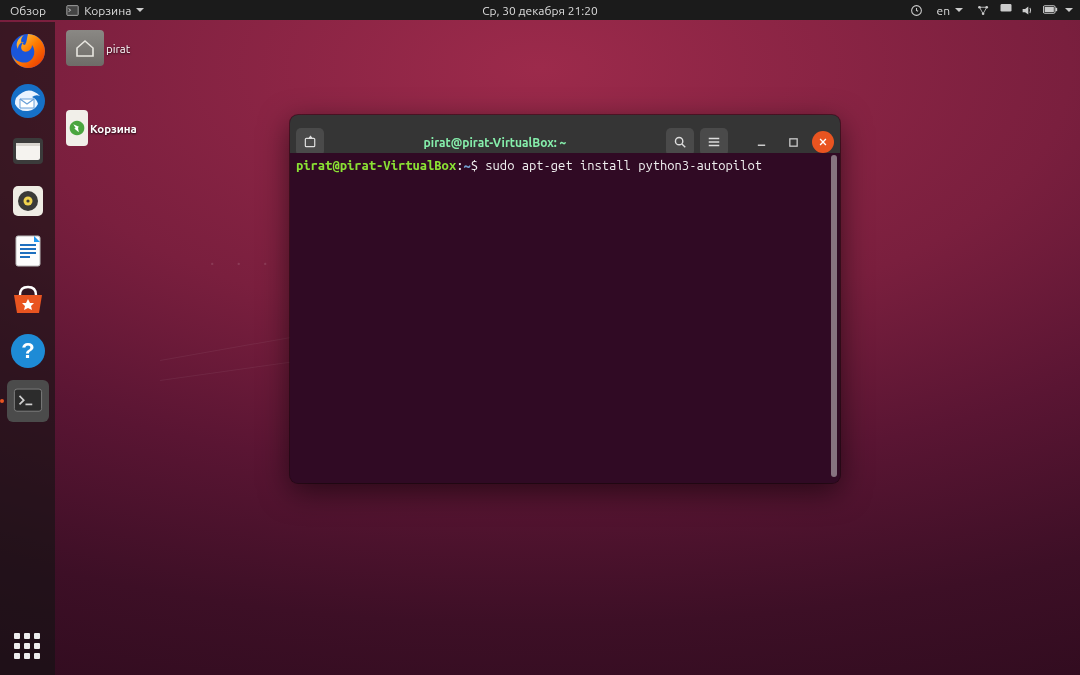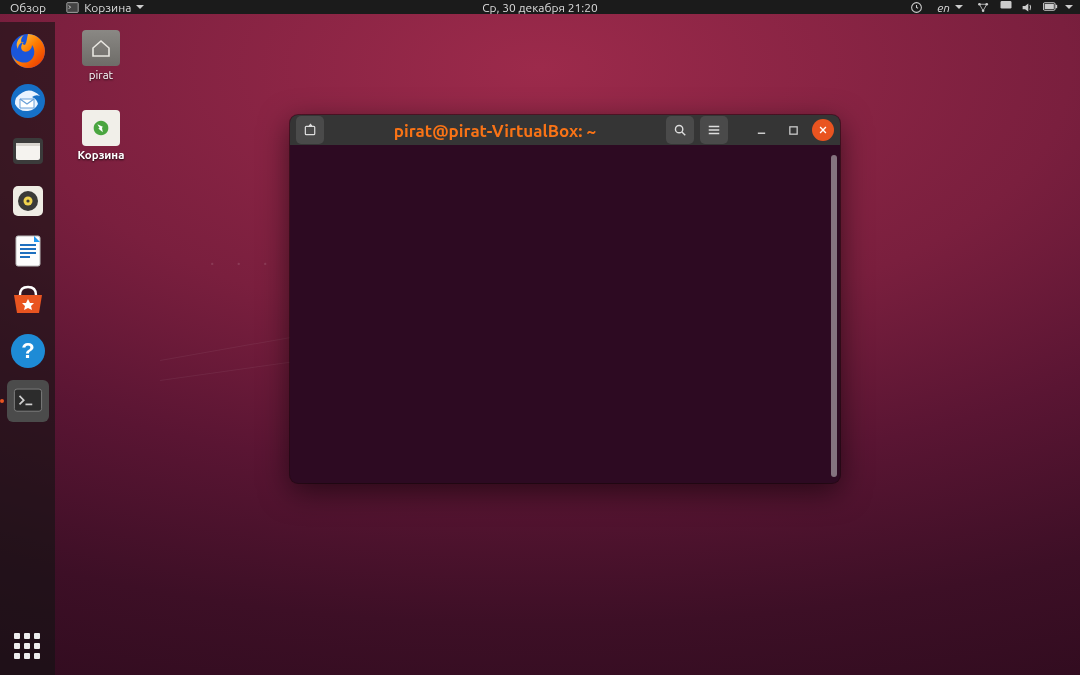--- a/index.html
+++ b/index.html
@@ -4,59 +4,59 @@
 <style>
   * { margin: 0; padding: 0; box-sizing: border-box; }
   html, body { width: 1080px; height: 675px; overflow: hidden; font-family: Ubuntu, "Noto Sans", sans-serif; }
   body {
     background: radial-gradient(ellipse 140% 110% at 50% 10%, #9c2a4b 0%, #7a1f3e 35%, #5a1533 55%, #3d0f26 75%, #2a0a1b 100%);
     position: relative;
     color: #fff;
   }
   
   .topbar {
-    position: absolute; top:0; left:0; right:0; height: 14px;
+    position: absolute; top:0; left:0; right:0; height: 20px;
     background: #1b1b1b;
     display: flex; align-items: center; font-size: 12px; color: #ddd;
     z-index: 50;
     text-align: right;
   }
   .topbar .left { display:flex; align-items:center; gap:0; }
   .topbar .item { padding: 0 10px; display:flex; align-items:center; gap:5px; height:22px; cursor: default;}
   .topbar .center { position:absolute; left:50%; transform:translateX(-50%); }
   .topbar .right { margin-left:auto; display:flex; align-items:center; gap:0; }
-  .topbar .right .item { padding: 0 7px; font-style: italic; }
+  .topbar .right .item { padding: 0 7px; }
   .small-icon { width:13px; height:13px; display:inline-block; }
   .tri-down { display:inline-block; width:0;height:0;border-left:4px solid transparent;border-right:4px solid transparent;border-top:4px solid #ccc; vertical-align: middle;}
   
   .dock {
     position:absolute; top:22px; left:0; bottom:0; width:55px;
     background: rgba(20,20,20,0.62);
     display:flex; flex-direction:column; align-items:center; padding-top:8px; gap:8px;
     z-index: 40;
   }
   .dock-item { width:42px; height:42px; border-radius:8px; display:flex; align-items:center; justify-content:center; position:relative; }
   .dock-item.active::before { content:''; position:absolute; left:-7px; top:50%; transform:translateY(-50%); width:4px; height:4px; border-radius:50%; background:#e95420; }
   .dock-spacer { flex:1; }
   .dock-apps { width:28px; height:28px; display:grid; grid-template-columns:repeat(3,6px); grid-template-rows:repeat(3,6px); gap:4px; margin-bottom:14px;}
   .dock-apps span { background:#eee; width:6px; height:6px; border-radius:1px;}
   
-  .desktop-icon { position:absolute; width:70px; display:flex; flex-direction:column; align-items:center; gap:2px; }
+  .desktop-icon { position:absolute; width:70px; display:flex; flex-direction:row; align-items:center; gap:2px; }
   .desktop-icon .icon-box { width:38px; height:36px; border-radius:4px; display:flex; align-items:center; justify-content:center; }
   .desktop-icon .label { font-size:11.5px; color:#fff; text-shadow:0 1px 2px rgba(0,0,0,.8); text-align:center; }
   
   .window {
     position:absolute; left:290px; top:115px; width:550px; height:368px;
     background:#2d0a22; border-radius:8px; overflow:hidden;
     box-shadow: 0 8px 30px rgba(0,0,0,.55), 0 0 0 1px rgba(0,0,0,.4);
     z-index: 30;
   }
   .titlebar {
-    height:30px; background:#353535; display:flex; align-items:center; padding:0 6px; gap:6px;
-    font-size:17px; color:#f97316; font-weight:600;
+    height:54px; background:#353535; display:flex; align-items:center; padding:0 6px; gap:6px;
+    font-size:12px; color:#86efac; font-weight:600;
   }
   .tb-btn { width:28px; height:28px; border-radius:5px; background:#4a4a4a; display:flex; align-items:center; justify-content:center; }
   .tb-btn.round-close { width:22px; height:22px; border-radius:50%; background:#e95420; }
   .tb-btn.round-close svg { width:10px; height:10px; }
   .tb-title { flex:1; text-align:center; }
   .tb-winctrl { width:26px; height:26px; display:flex; align-items:center; justify-content:center; color:#ccc; }
   .term-body {
     position:absolute; top:38px; left:0; right:0; bottom:0;
     background:#300a24; font-family: "Ubuntu Mono","DejaVu Sans Mono",monospace;
     font-size:13px; line-height:17px; padding:4px 6px; color:#eee;
@@ -272,14 +272,17 @@
           <rect x="2" y="2" width="8" height="8" fill="none" stroke="#ccc" stroke-width="1.4"></rect>
         </svg>
     </div>
     <div class="tb-btn round-close">
       <svg viewBox="0 0 12 12">
           <line x1="2.5" y1="2.5" x2="9.5" y2="9.5" stroke="#fff" stroke-width="1.6"></line>
           <line x1="9.5" y1="2.5" x2="2.5" y2="9.5" stroke="#fff" stroke-width="1.6"></line>
         </svg>
     </div>
   </div>
+  <div class="term-body">
+    <span class="p-user">pirat@pirat-VirtualBox</span><span>:</span><span class="p-path">~</span><span>$</span><span> </span><span class="p-cmd">sudo apt-get install python3-autopilot</span>
+  </div>
   <div class="term-scrollbar"></div>
 </div>
 
 </body></html>

